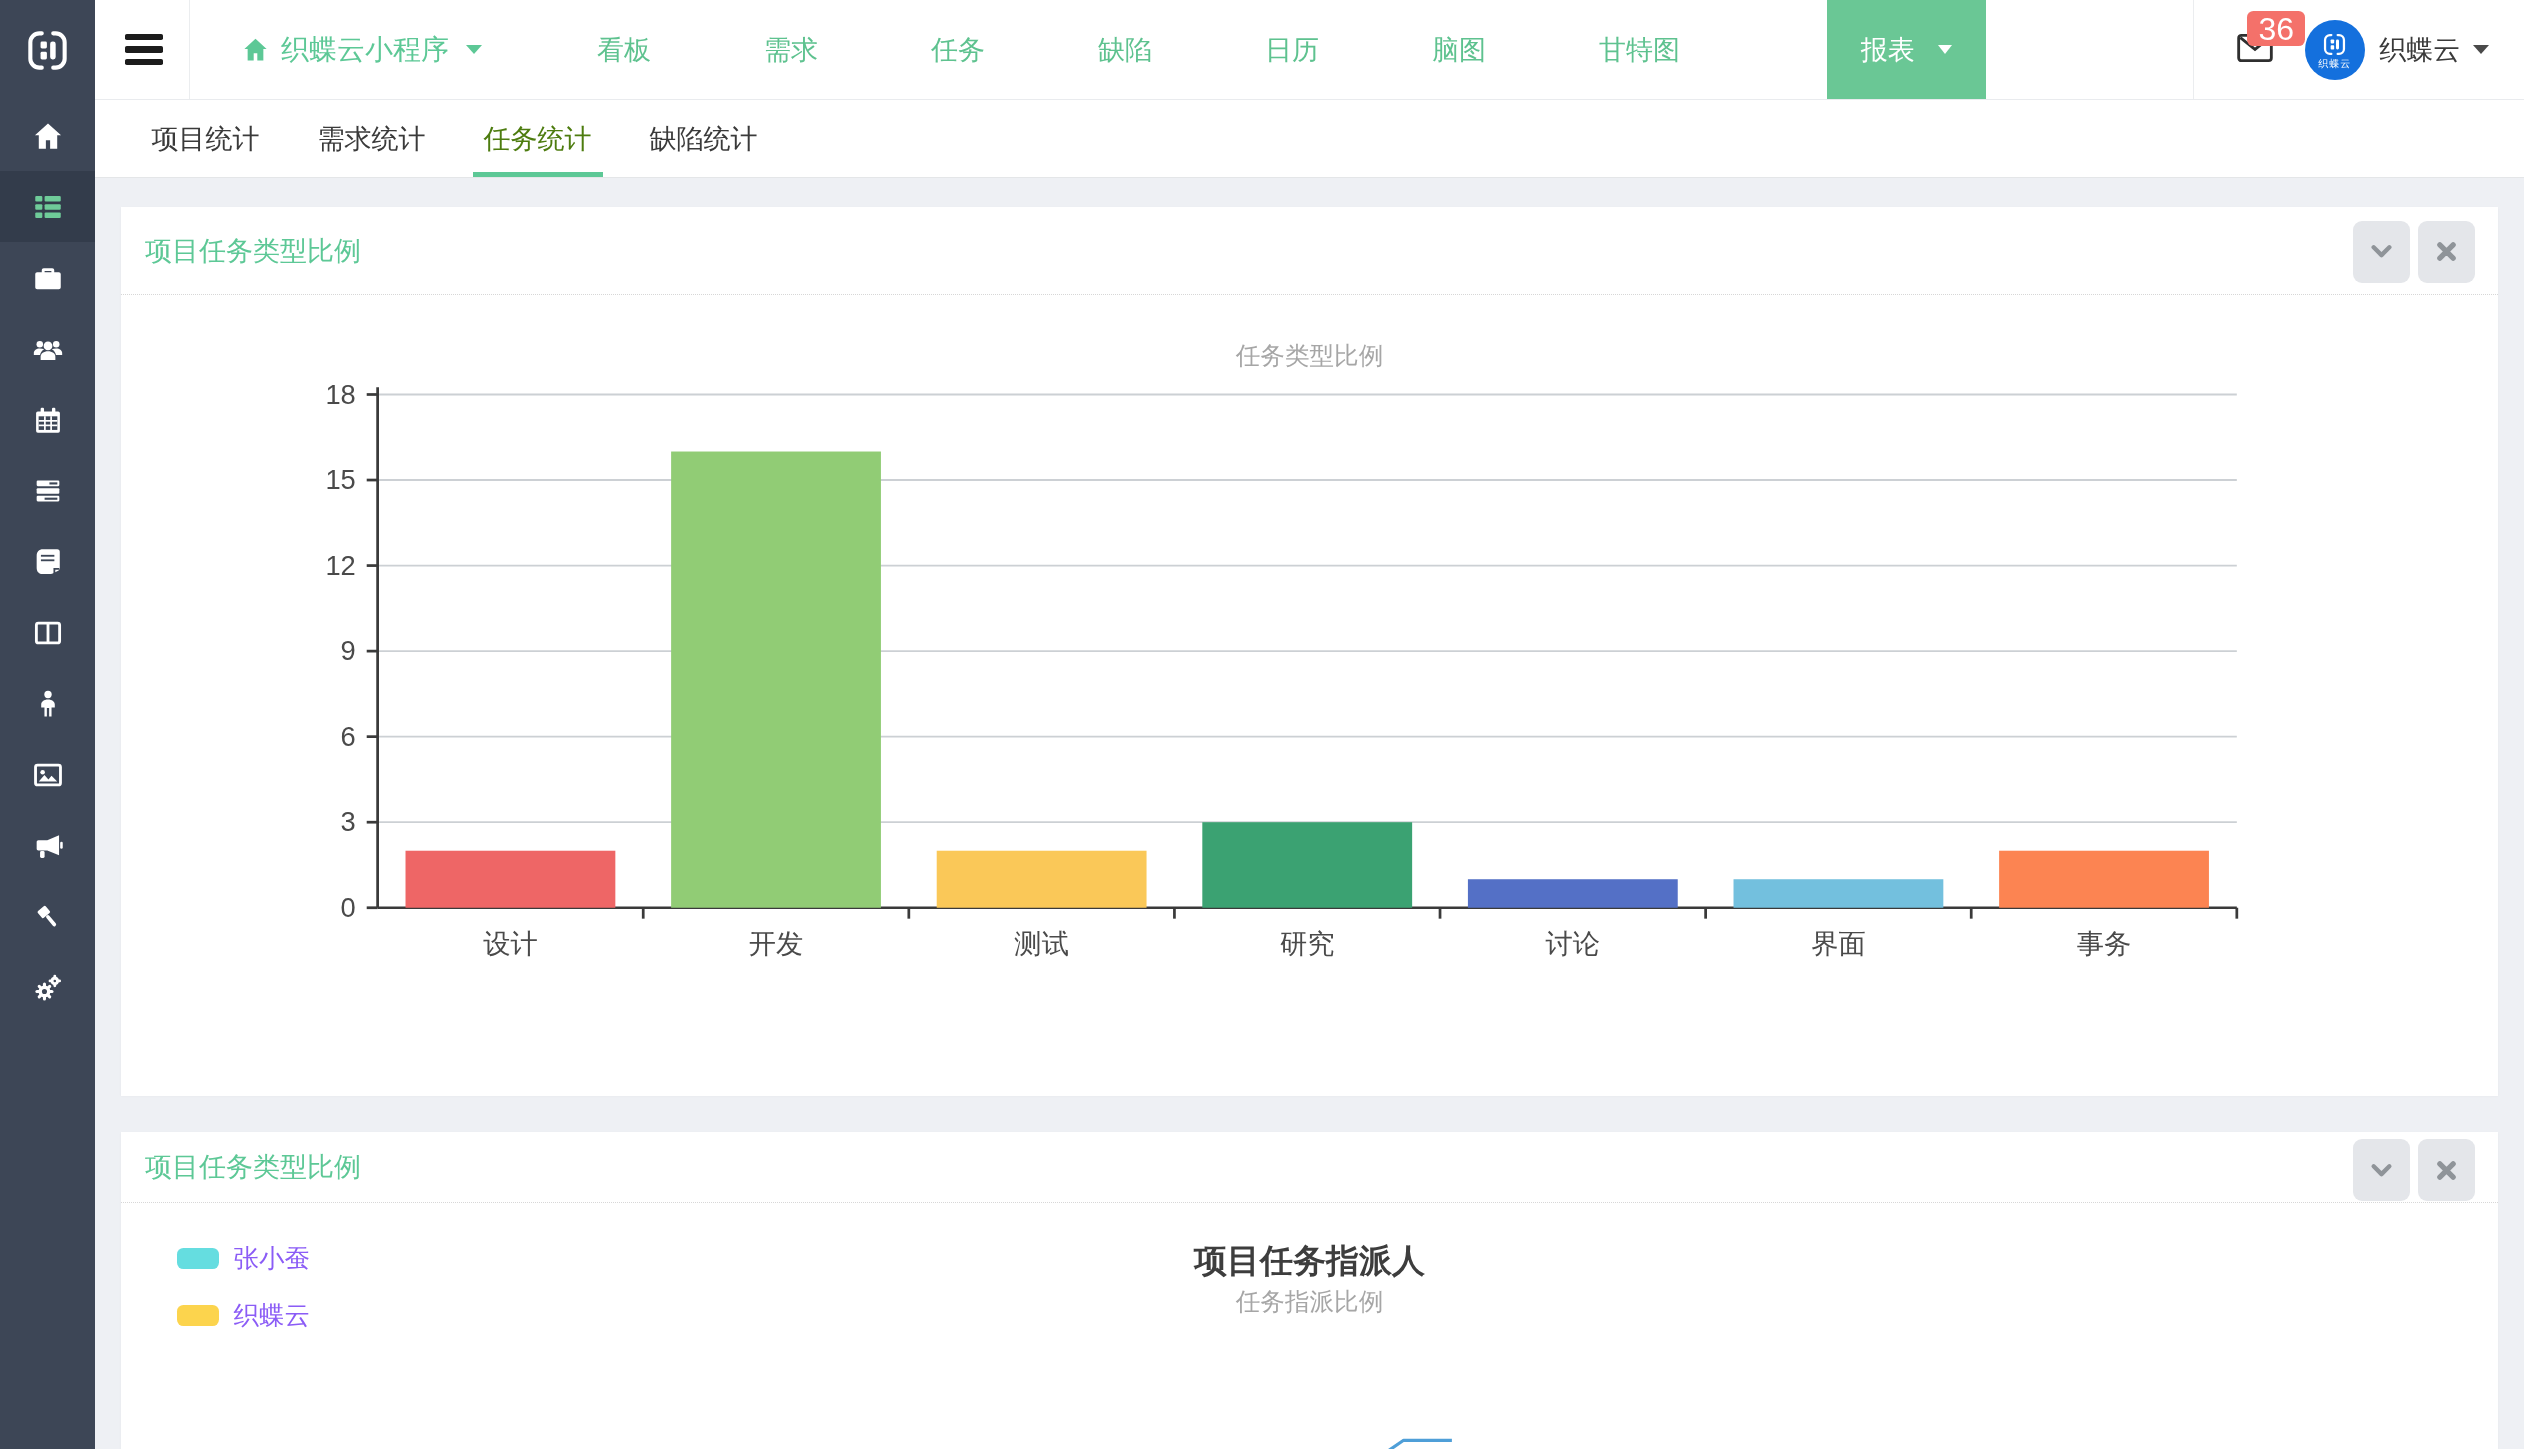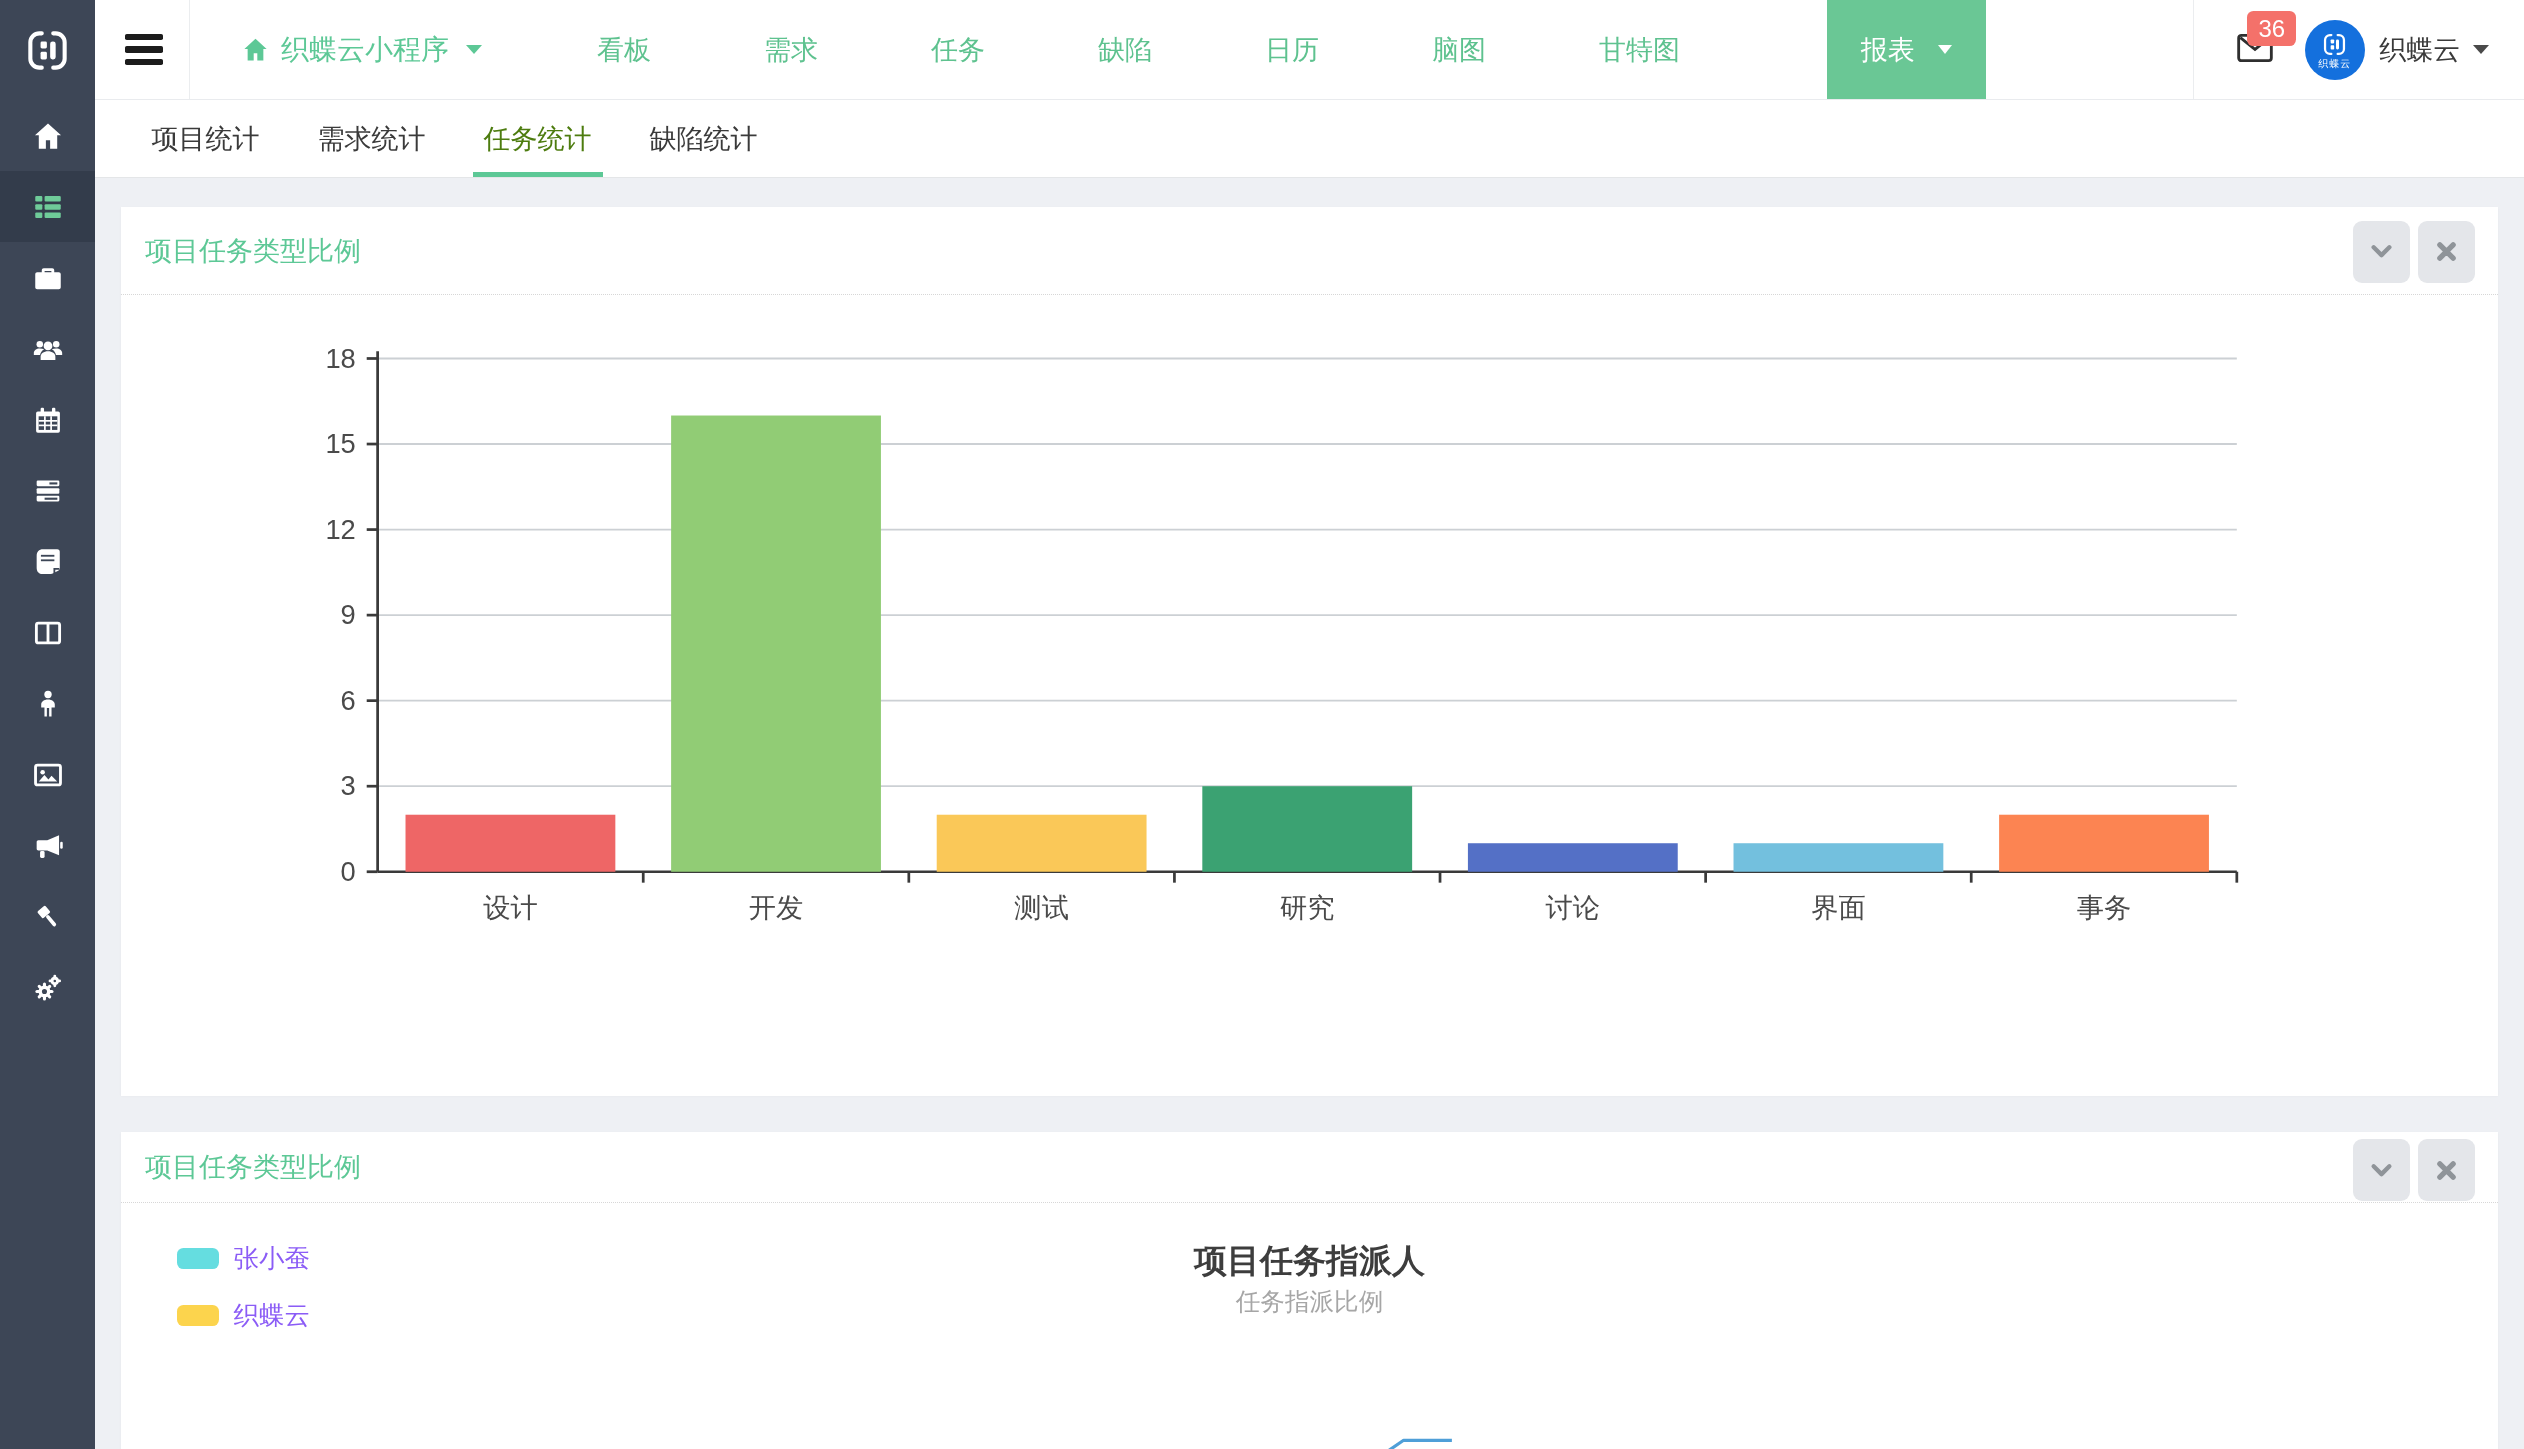--- a/index.html
+++ b/index.html
@@ -21,21 +21,21 @@
   .tb-divider { position: absolute; top: 0; height: 100%; width: 0.9px; background: #ebedef; }
   .project { left: 146px; gap: 11px; color: #5dc896; font-size: 28px; cursor: pointer; }
   .caret-down { width: 0; height: 0; border-left: 8.2px solid transparent; border-right: 8.2px solid transparent; border-top: 9px solid #5dc896; margin-left: 5.5px; }
   .top-nav { left: 502px; gap: 113px; }
   .nav-item { color: #5ec28f; font-size: 27px; cursor: pointer; white-space: nowrap; }
   .reports-btn { left: 1732px; width: 159px; background: #6ac795; color: #fff; font-size: 27px; justify-content: center; gap: 18px; cursor: pointer; }
   .reports-btn .caret-down { border-top-color: #fff; border-left-width: 7.3px; border-right-width: 7.3px; }
   .tb-right { right: 0; padding-right: 36px; gap: 0; }
   .mail-wrap { position: relative; width: 44px; height: 44px; margin-left: 31px; cursor: pointer; }
   .mail-wrap svg { width: 42px; height: 40px; }
-  .badge { position: absolute; top: -16.4px; left: 13.7px; background: #f4716a; color: #fff; font-size: 24px; line-height: 24px; padding: 5.5px 11px; border-radius: 6.4px; text-align: right; }
+  .badge { position: absolute; top: -16.4px; left: 13.7px; background: #f4716a; color: #fff; font-size: 32px; line-height: 24px; padding: 5.5px 11px; border-radius: 6.4px; text-align: right; }
   .avatar { width: 60px; height: 60px; border-radius: 50%; background: #1470dd; color: #fff; display: flex; flex-direction: column; align-items: center; justify-content: center; margin-left: 27px; cursor: pointer; }
   .avatar svg { width: 27px; height: 27px; }
   .avatar .cap { font-size: 10px; line-height: 11px; letter-spacing: 0.9px; }
   .user-name { font-size: 27px; color: #3a3a3a; margin-left: 14.6px; cursor: pointer; }
   .user-caret { border-top-color: #4a4a4a; margin-left: 12.7px; cursor: pointer; }
 
   
   .tabbar { position: absolute; left: 95px; top: 100px; width: 2430px; height: 78px; background: #fff; border-bottom: 0.9px solid #e4e6e8; display: flex; align-items: stretch; padding-left: 51px; gap: 47px; z-index: 9; }
   .tab { display: flex; align-items: center; font-size: 27px; color: #3a3a3a; position: relative; cursor: pointer; padding: 0 5.5px; }
   .tab.active { color: #4d7c0f; }
@@ -306,20 +306,21 @@
           <path d="M5.5 8.5 12 15l6.5-6.5" fill="none" stroke="#8f9499" stroke-width="3.6" stroke-linecap="round" stroke-linejoin="round"></path>
         </svg>
       </button>
       <button class="panel-btn">
         <svg viewBox="0 0 24 24">
           <path d="M6.5 6.5 17.5 17.5 M17.5 6.5 6.5 17.5" fill="none" stroke="#8f9499" stroke-width="4.4" stroke-linecap="round"></path>
         </svg>
       </button>
     </div>
     <div class="chart-head">
+      <div class="chart-subtitle">任务类型比例</div>
     </div>
     <svg class="bar-chart-svg" id="bar-chart" viewBox="0 0 2612 640">
         <line x1="282" y1="490" x2="2325" y2="490" stroke="#ccd0d4" stroke-width="2"></line>
         <line x1="282" y1="396" x2="2325" y2="396" stroke="#ccd0d4" stroke-width="2"></line>
         <line x1="282" y1="302" x2="2325" y2="302" stroke="#ccd0d4" stroke-width="2"></line>
         <line x1="282" y1="208" x2="2325" y2="208" stroke="#ccd0d4" stroke-width="2"></line>
         <line x1="282" y1="114" x2="2325" y2="114" stroke="#ccd0d4" stroke-width="2"></line>
         <line x1="282" y1="20" x2="2325" y2="20" stroke="#ccd0d4" stroke-width="2"></line>
         <line x1="282" y1="12" x2="282" y2="584" stroke="#3a3a3a" stroke-width="3"></line>
         <line x1="282" y1="584" x2="2325" y2="584" stroke="#3a3a3a" stroke-width="3"></line>

